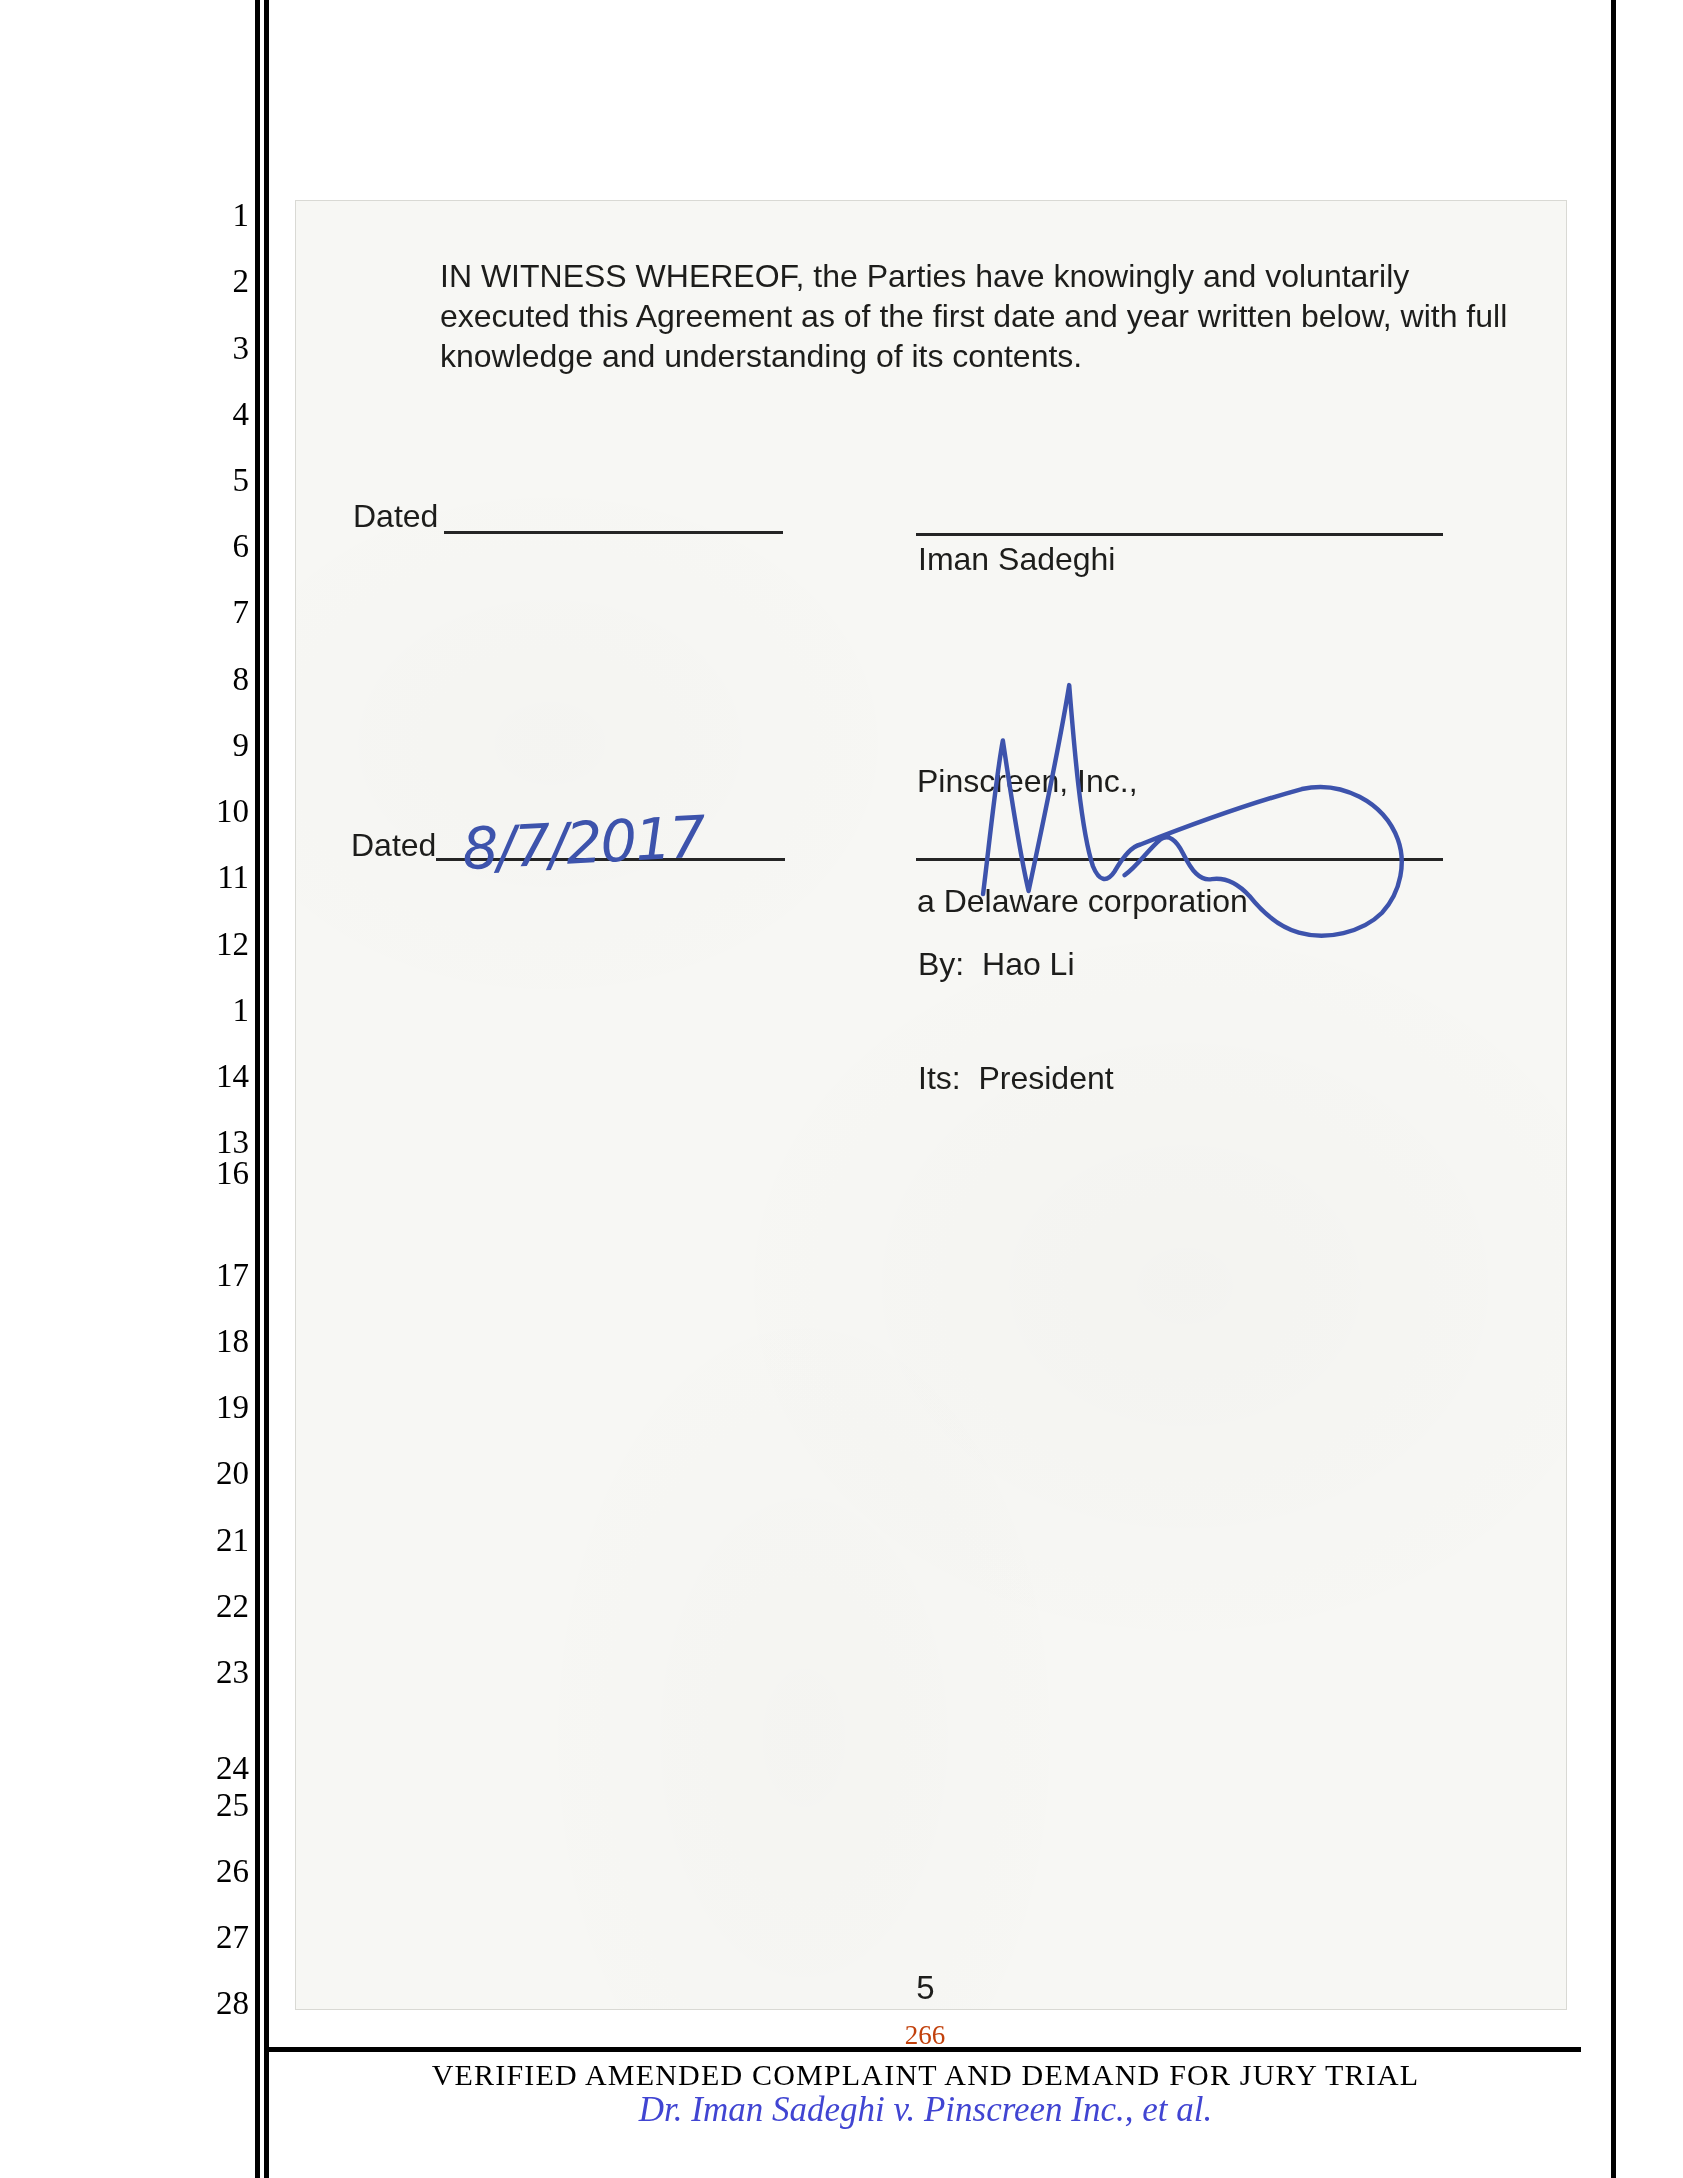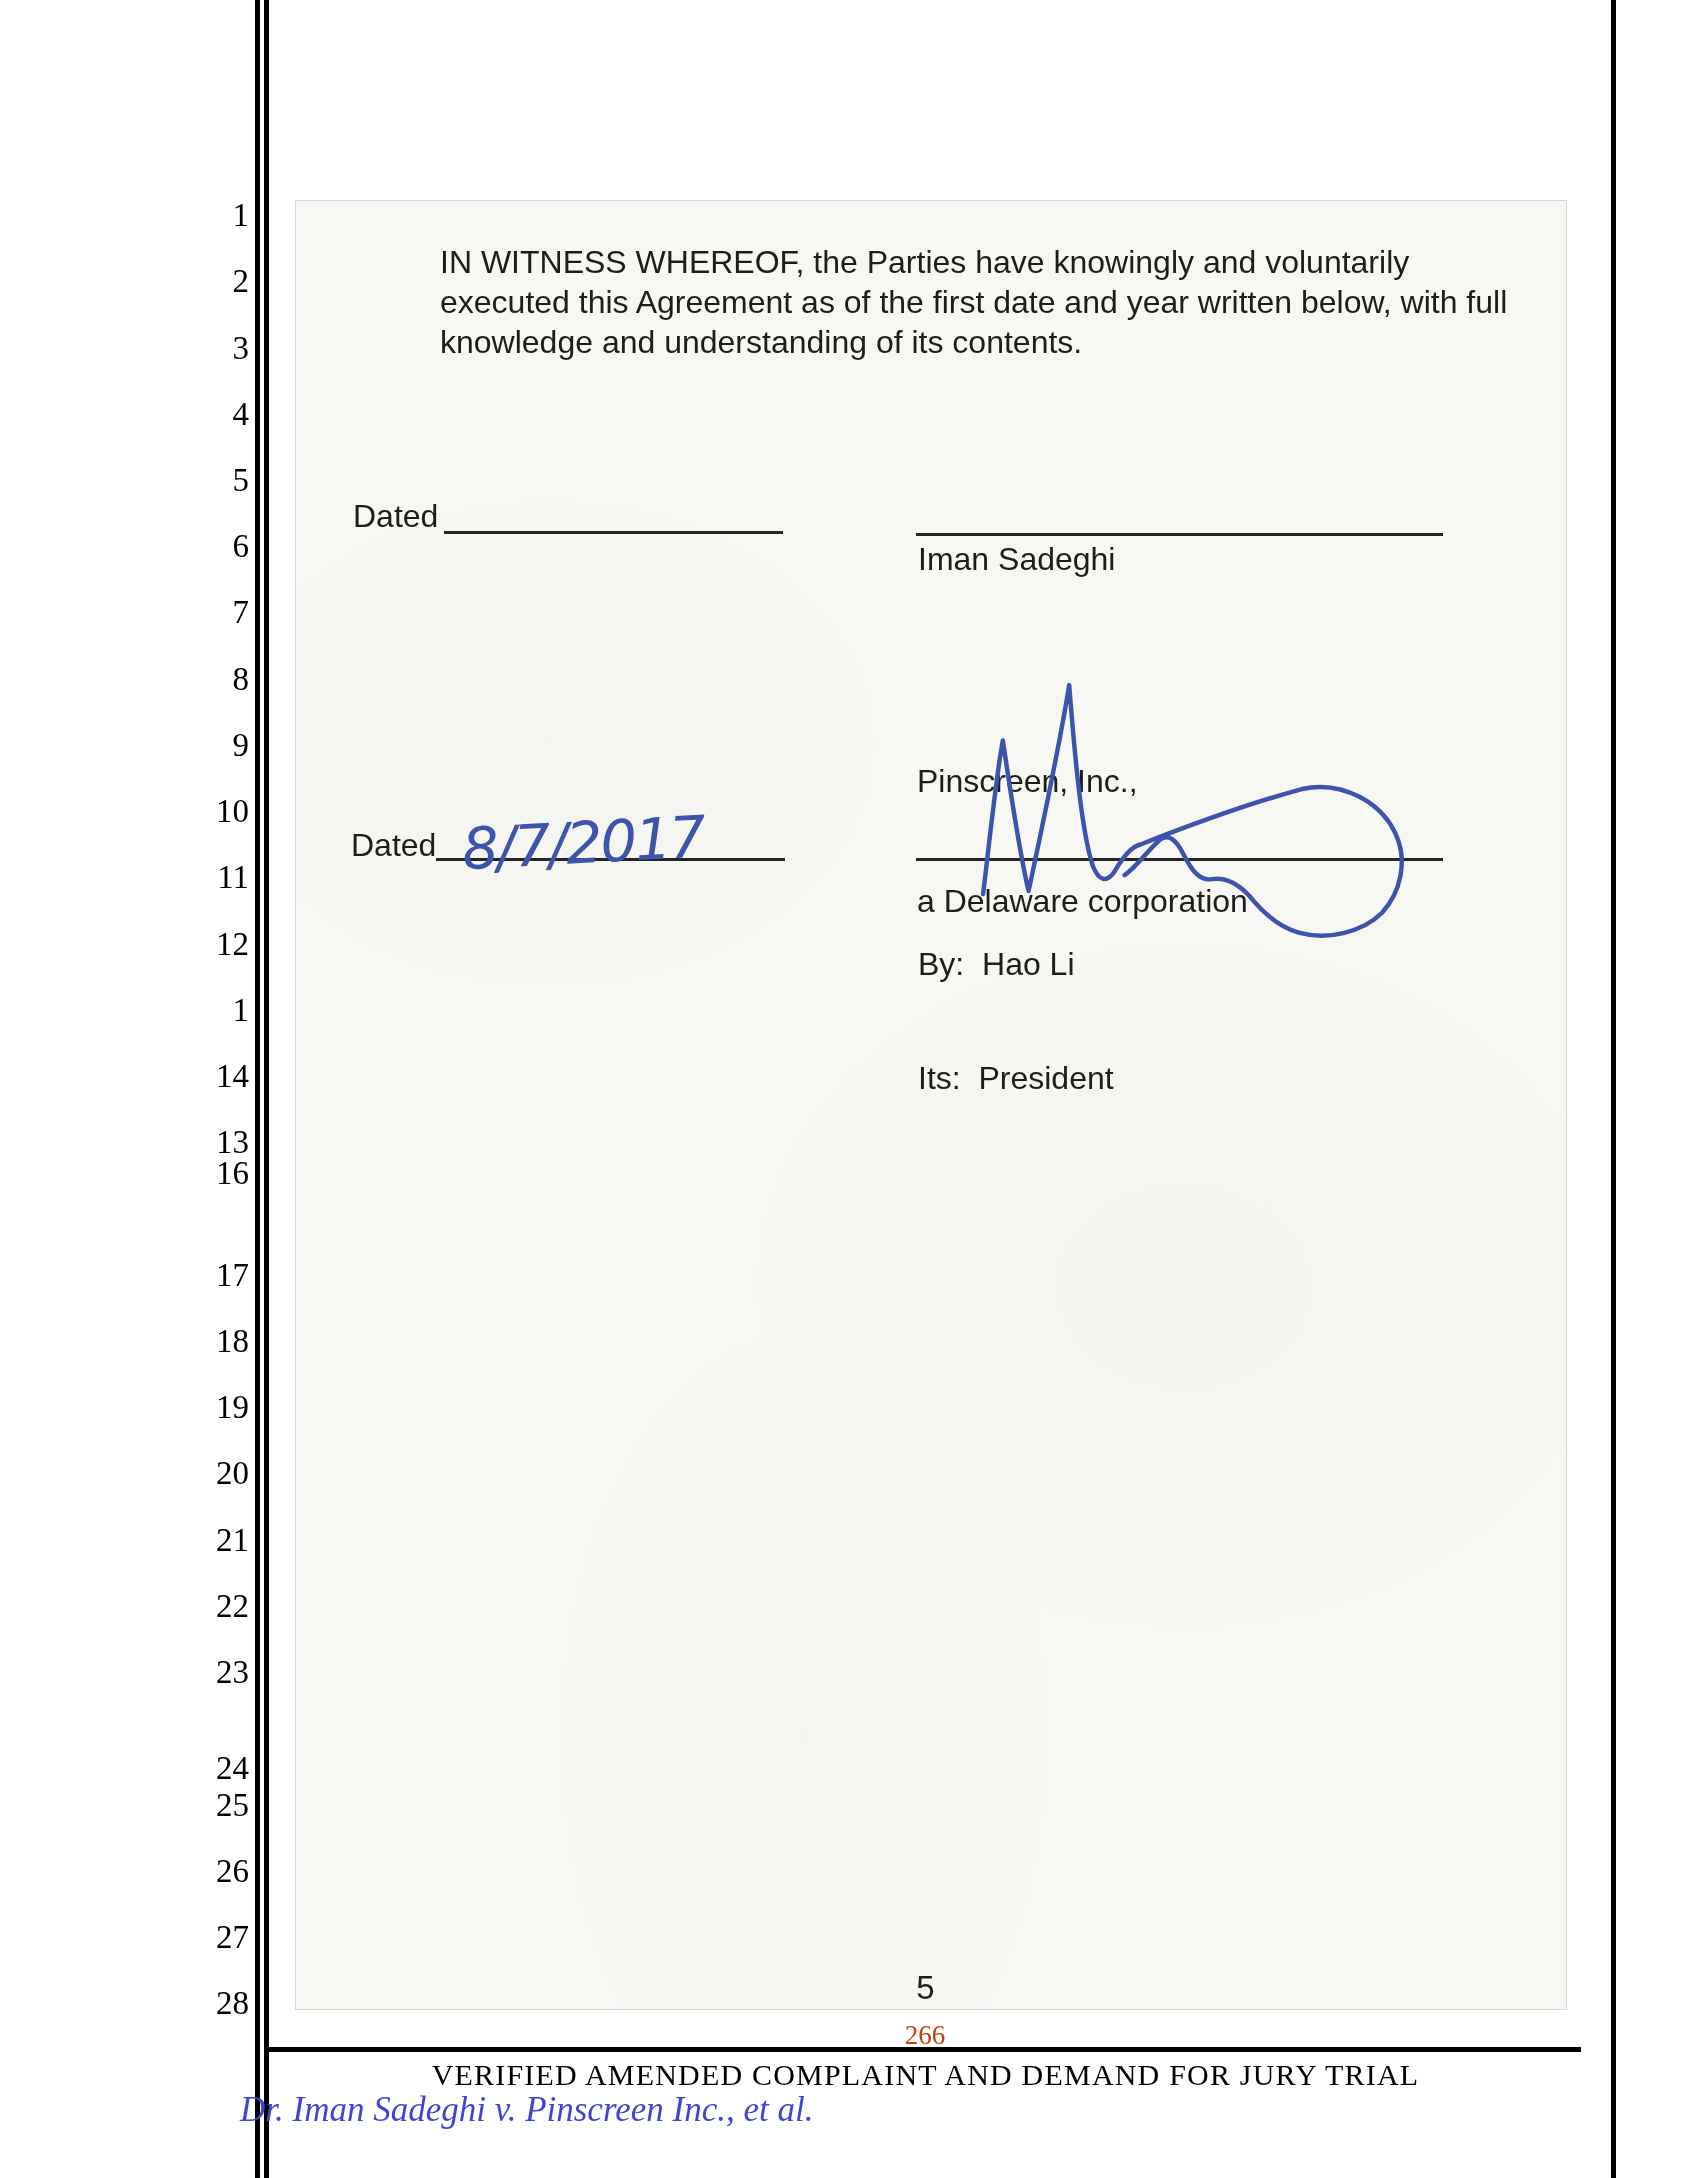--- a/index.html
+++ b/index.html
@@ -48,21 +48,21 @@
   #handwritten-date{
     font-family:"DejaVu Sans",sans-serif;font-style:italic;font-size:58px;
     letter-spacing:-2px;fill:var(--ink-blue,#3d53ac);
   }
   
   #bates{position:absolute;left:269px;top:2020px;width:1312px;text-align:center;
     font-size:27px;color:#c2410c;}
   #footer-rule{position:absolute;left:269px;top:2047px;width:1312px;height:5px;background:#000;}
   #footer-title{position:absolute;left:240px;top:2058px;width:1371px;text-align:center;
     font-size:30px;letter-spacing:1.2px;color:#000;}
-  #footer-case{position:absolute;left:240px;top:2090px;width:1371px;text-align:left;
+  #footer-case{position:absolute;left:240px;top:2090px;width:1371px;text-align:center;
     font-size:35px;font-style:italic;color:var(--footer-blue,#4145d2);}
 </style>
 </head>
 <body>
 
 <div id="page">
 
   <div class="vrule" id="vrule-left-a"></div>
   <div class="vrule" id="vrule-left-b"></div>
   <div class="vrule" id="vrule-right"></div>
@@ -92,21 +92,21 @@
       <div class="lnum" style="top: 1585px;">22</div>
       <div class="lnum" style="top: 1651px;">23</div>
       <div class="lnum" style="top: 1747px;">24</div>
       <div class="lnum" style="top: 1784px;">25</div>
       <div class="lnum" style="top: 1850px;">26</div>
       <div class="lnum" style="top: 1916px;">27</div>
       <div class="lnum" style="top: 1982px;">28</div>
     </div>
 
   <div id="scan">
-    <div class="scantext" id="witness-para" style="left:144px;top:41px;position:absolute;">
+    <div class="scantext" id="witness-para" style="left:144px;top:55px;position:absolute;">
       <div>IN WITNESS WHEREOF, the Parties have knowingly and voluntarily</div>
       <div>executed this Agreement as of the first date and year written below, with full</div>
       <div>knowledge and understanding of its contents.</div>
     </div>
   </div>
 
   <div class="scantext" id="dated1-label">Dated</div>
   <div class="sigline" id="dated1-line"></div>
   <div class="sigline" id="sig1-line"></div>
   <div class="scantext" id="sig1-name">Iman Sadeghi</div>

